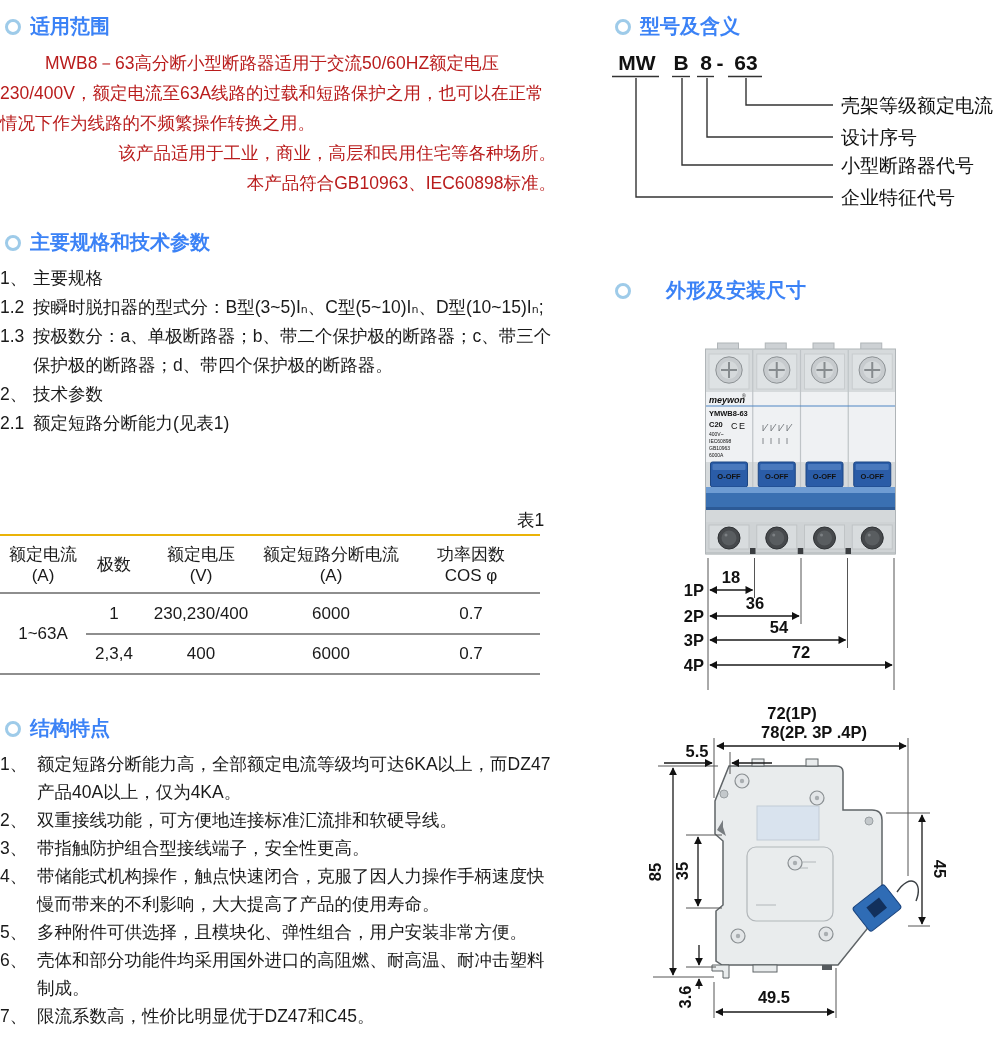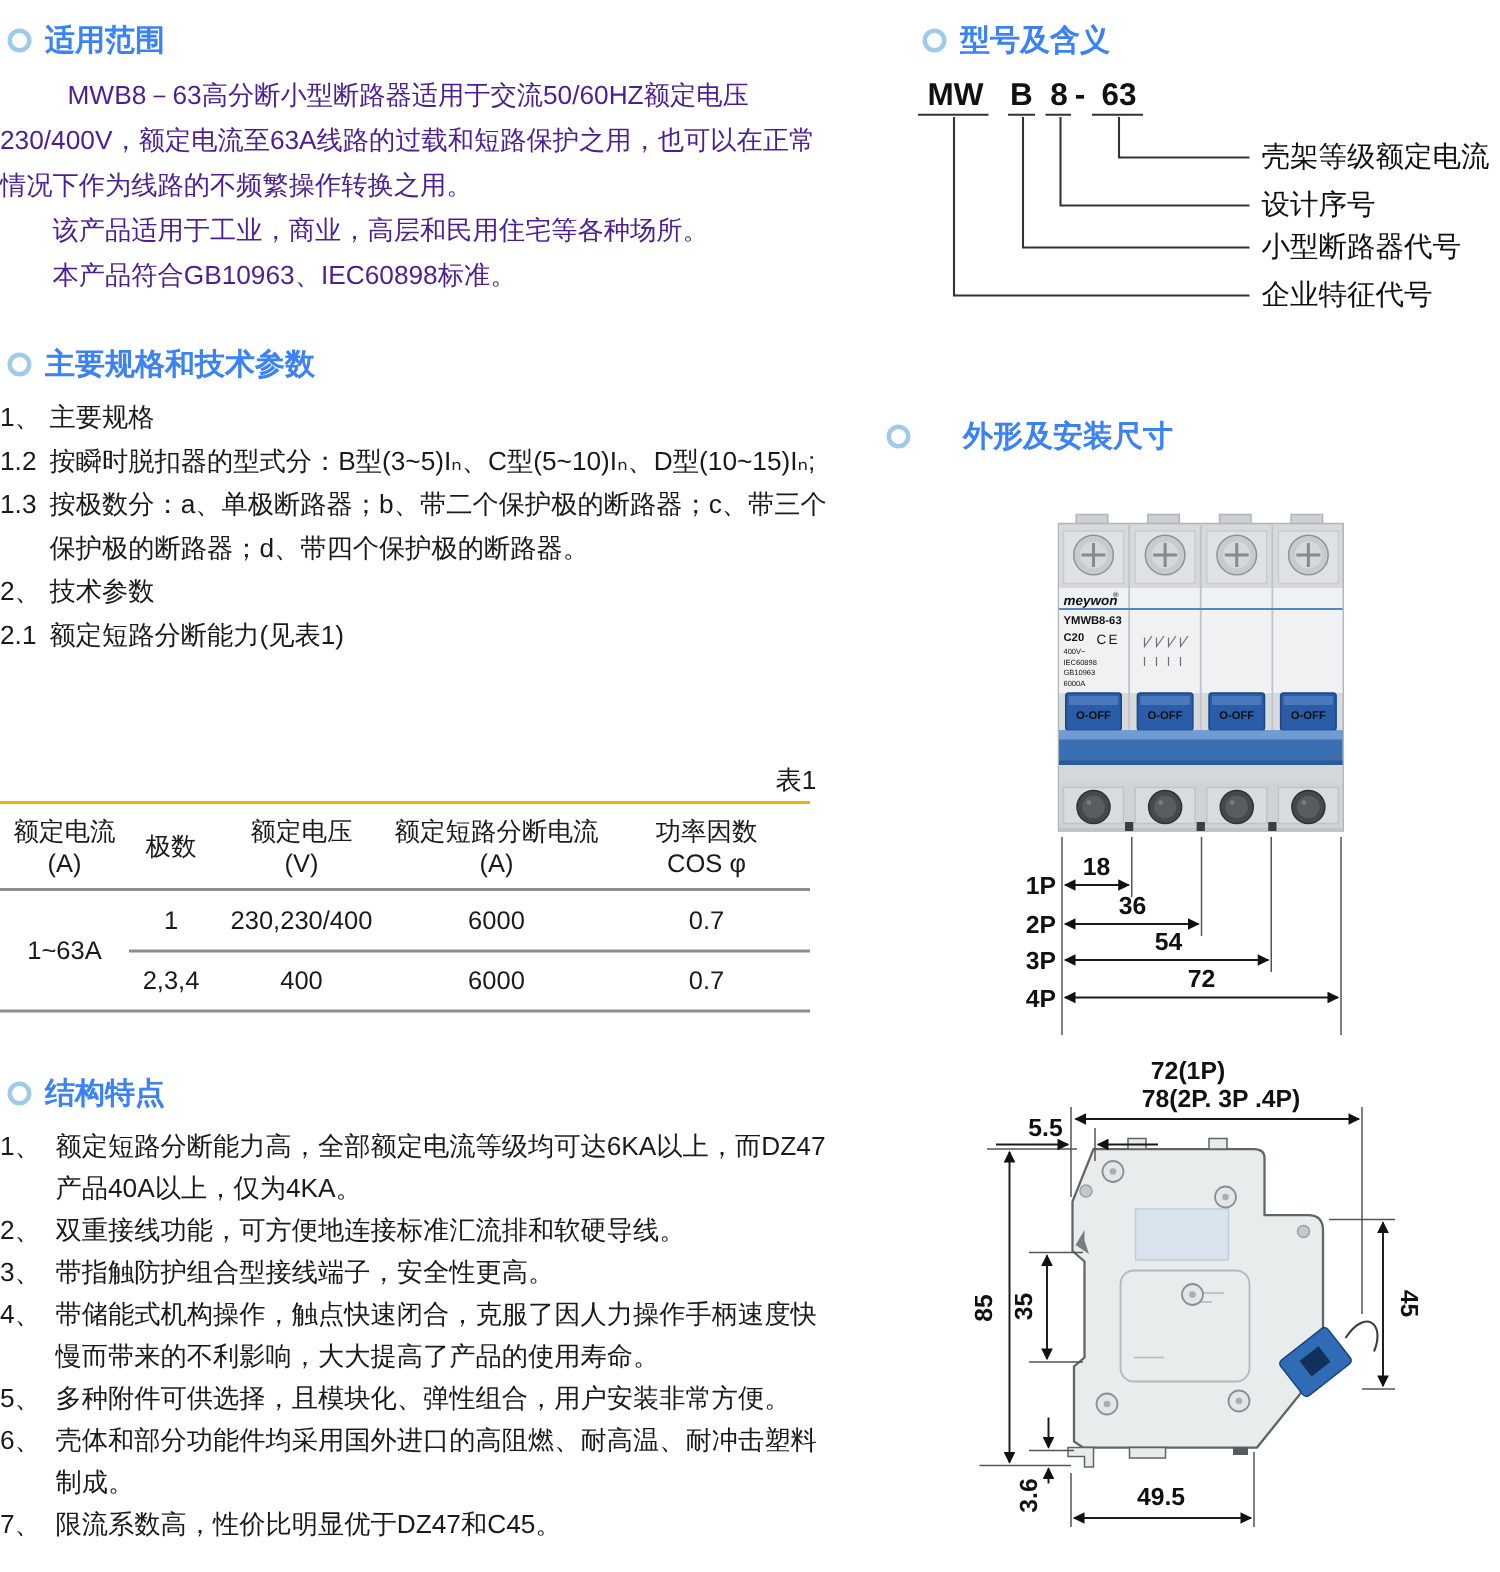--- a/index.html
+++ b/index.html
@@ -6,23 +6,23 @@
   html,body { width:1000px; height:1048px; }
   body {
     position:relative; background:#fff; overflow:hidden;
     font-family:"Liberation Sans","DejaVu Sans",sans-serif;
     color:#1a1a1a;
   }
   .abs { position:absolute; }
   .sec-head { display:flex; align-items:center; gap:9px; }
   .sec-head .ttl { font-size:20px; font-weight:bold; color:#3b82f6; }
   .bullet { width:16px; height:16px; border:3px solid #9ecbe9; border-radius:50%; flex:0 0 auto; }
-  .body-txt { font-size:17.5px; line-height:30px; color:#4c1d95; }
+  .body-txt { font-size:17.5px; line-height:30px; color:#b91c1c; }
   .p-indent1 { text-indent:45px; }
-  .p-indent2 { text-indent:35px; }
+  .p-indent2 { text-indent:35px;text-align:right; }
   .num-item { position:relative; padding-left:33px; font-size:17.5px; line-height:29px; }
   .num-item .no { position:absolute; left:0; top:0; }
   .feat-item { position:relative; padding-left:37px; font-size:17.5px; line-height:28px; }
   .feat-item .no { position:absolute; left:0; top:0; }
   .tbl-label { font-size:17.5px; }
   table.spec { width:540px; border-collapse:collapse; table-layout:fixed;
     border-top:2px solid #eab308; border-bottom:2px solid #8e8e8e; font-size:17px; }
   table.spec th, table.spec td { text-align:center; vertical-align:middle; font-weight:normal; padding:0; }
   table.spec thead tr { height:58px; }
   table.spec thead th { border-bottom:2px solid #8e8e8e; }
@@ -147,21 +147,21 @@
     <polyline points="636,78 636,197 833,197"></polyline>
   </g>
   <g font-size="19" dominant-baseline="central">
     <text x="841" y="105">壳架等级额定电流</text>
     <text x="841" y="137">设计序号</text>
     <text x="841" y="165">小型断路器代号</text>
     <text x="841" y="197">企业特征代号</text>
   </g>
 </svg>
 
-<div class="abs sec-head" style="left:591px;top:277px;gap:35px;">
+<div class="abs sec-head" style="left:615px;top:277px;gap:35px;">
   <span class="bullet"></span>
   <span class="ttl">外形及安装尺寸</span>
 </div>
 
 <svg class="abs" style="left:705px;top:342px;" width="191" height="217" viewBox="0 0 191 217">
 
   <g fill="#cdd1d4" stroke="#b0b5b8">
     <rect x="12.5" y="1" width="21" height="8"></rect>
       <rect x="60.25" y="1" width="21" height="8"></rect>
     <rect x="108" y="1" width="21" height="8"></rect>

